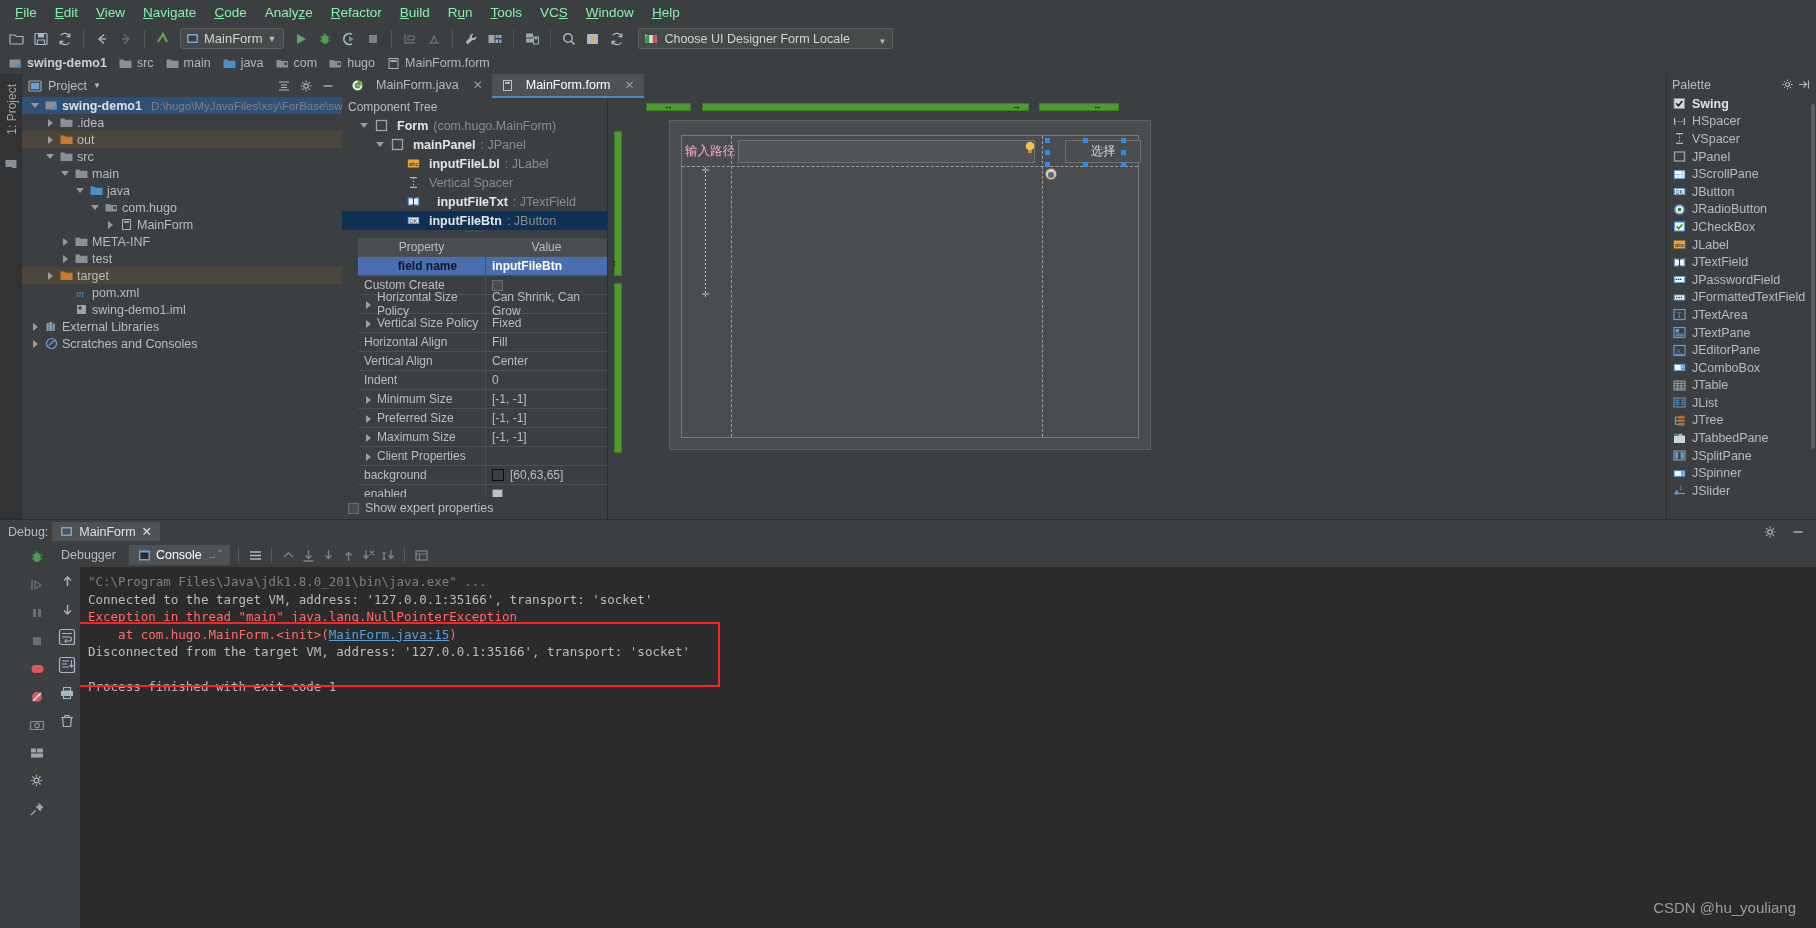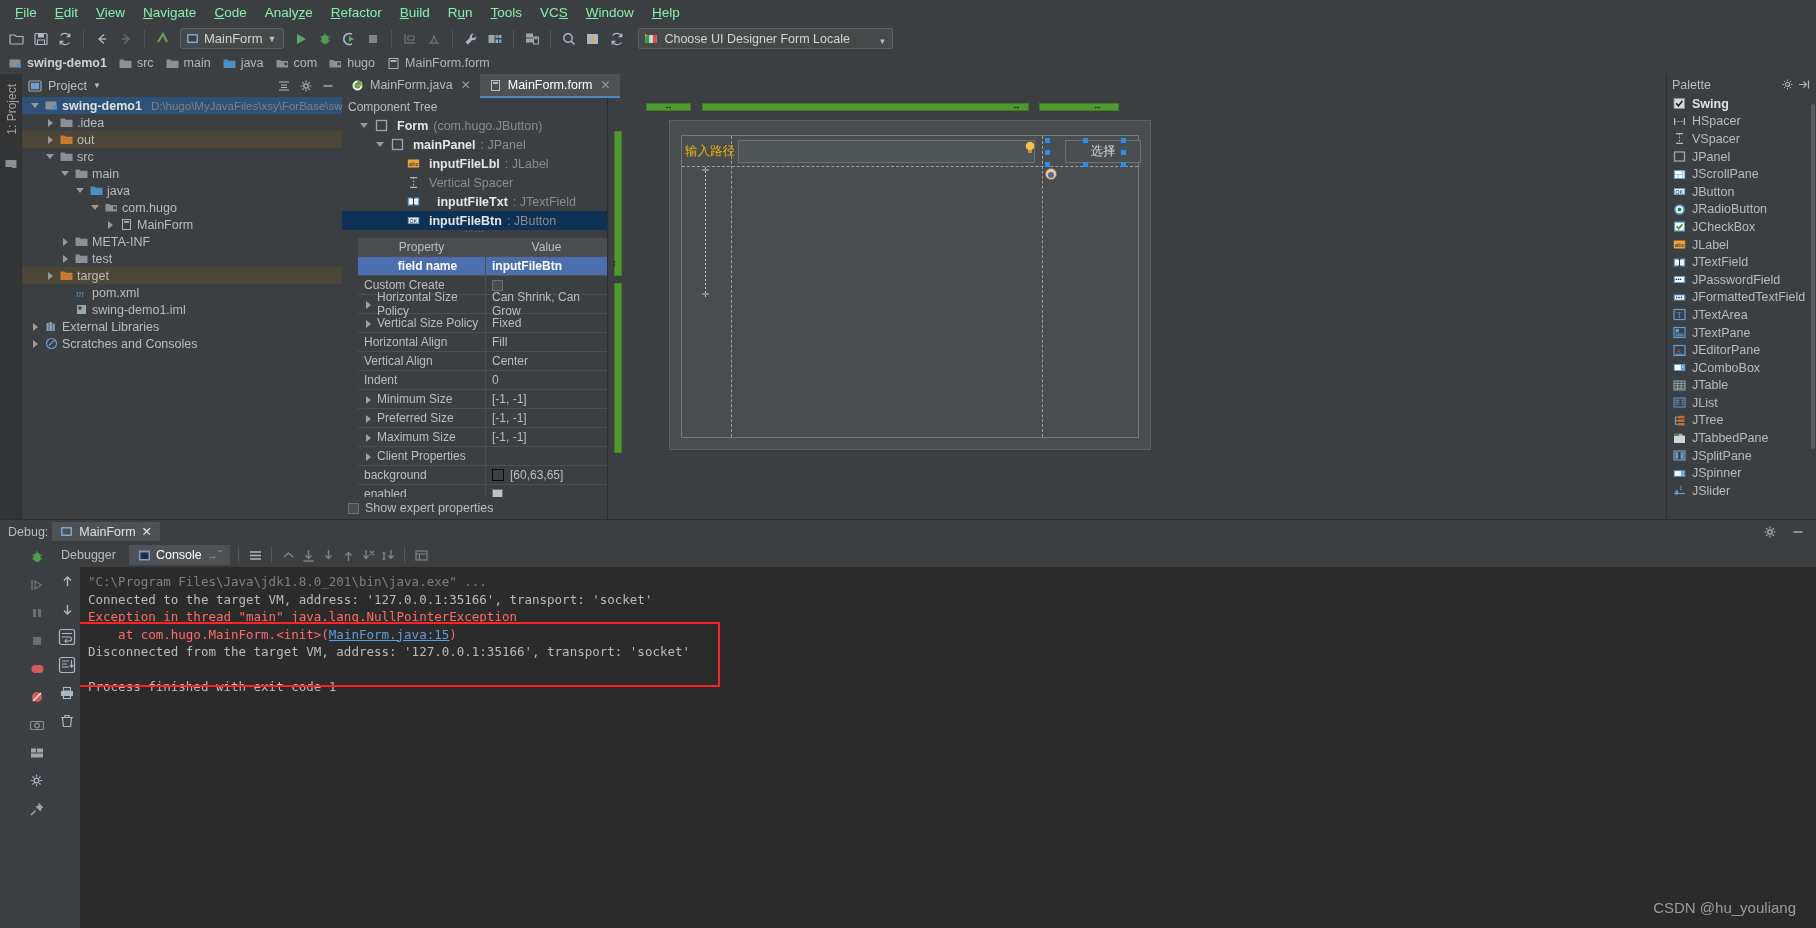--- a/index.html
+++ b/index.html
@@ -81,61 +81,61 @@
   .arrow.r::after { content:''; position:absolute; left:3px; top:2px; border-left:5px solid #9a9a9a; border-top:4px solid transparent; border-bottom:4px solid transparent; }
   .arrow.d::after { content:''; position:absolute; left:1px; top:3px; border-top:5px solid #9a9a9a; border-left:4px solid transparent; border-right:4px solid transparent; }
   .tlabel { color:#bbbbbb; }
   .tlabel.b { font-weight:bold; color:#e0e0e0; }
   .tpath { color:#808080; font-size:11.5px; margin-left:5px; }
 
   
   .editorzone { position:absolute; left:342px; top:0; right:150px; height:445px; }
   .etabs { height:24px; display:flex; align-items:flex-end; background:#3c3f41; }
   .etab {
-    height:24px; display:flex; align-items:center; gap:6px; padding: 0 9px;
+    height:24px; display:flex; align-items:center; gap:12px; padding: 0 9px;
     font-size:12.5px; color:#b8b8b8; border-bottom:2px solid transparent;
   }
   .etab.active { background:#4e5254; border-bottom:2px solid #4a88c7; color:#ffffff; }
   .etab .x { color:#9a9a9a; font-size:12px; margin-left:2px; }
 
   .comptreepanel { position:absolute; left:0; top:24px; width:266px; bottom:0; background:#3c3f41; border-right:1px solid #2b2d2e; }
   .cthead { height:18px; display:flex; align-items:center; padding-left:6px; font-size:12px; color:#bbb; }
   .ctbody { position:absolute; top:18px; left:0; right:0; height:100px; background:#3c3f41; }
   .ctnode { height:19px; display:flex; align-items:center; gap:5px; white-space:nowrap; font-size:12.5px; }
   .ctnode.sel { background:#0d3055; }
   .ctname { font-weight:bold; color:#e6e6e6; }
   .cttype { color:#8c8c8c; }
 
   .proptable { position:absolute; top:140px; left:0; right:0; bottom:22px; background:#3c3f41; overflow:hidden;margin-left:16px; }
   .grip { height:9px; display:flex; align-items:center; justify-content:center; color:#7a7a7a; font-size:9px; letter-spacing:1px;}
   .prow { height:19px; display:flex; border-bottom:1px solid #4d5052; font-size:12px; }
   .pcell-k { width:128px; display:flex; align-items:center; gap:4px; padding-left:6px; border-right:1px solid #4d5052; color:#bdbdbd; }
   .pcell-v { flex:1; display:flex; align-items:center; gap:6px; padding-left:6px; color:#bdbdbd; }
   .prow.header { background:#4a4d4f; font-weight:normal; color:#c9c9c9; }
   .prow.header .pcell-k, .prow.header .pcell-v { justify-content:center; padding-left:0; }
-  .prow.sel .pcell-k { background:#4b6eaf; color:#ffffff; font-weight:bold; justify-content:center; padding-left:12px;}
+  .prow.sel .pcell-k { background:#4b6eaf; color:#0f172a; font-weight:bold; justify-content:center; padding-left:12px;}
   .prow.sel .pcell-v { background:#4b6eaf; color:#ffffff; font-weight:bold; }
   .minarrow { width:9px; height:9px; position:relative; flex:none; }
   .minarrow::after { content:''; position:absolute; left:2px; top:1px; border-left:5px solid #a0a0a0; border-top:4px solid transparent; border-bottom:4px solid transparent; }
   .chkbox { width:11px; height:11px; border:1px solid #6d7072; background:#4a4d4f; display:inline-block; flex:none; }
   .colorswatch { width:12px; height:12px; border:1px solid #0a0a0a; background:#3c3f41; display:inline-block; flex:none;}
   .expertbar { position:absolute; bottom:0; left:0; right:0; height:22px; display:flex; align-items:center; gap:6px; padding-left:6px; font-size:12.5px; background:#3c3f41; }
 
   
   .canvas { position:absolute; left:267px; top:24px; right:0; bottom:0; background:#3c3f41; overflow:hidden; }
   .greenbar { position:absolute; height:8px; background:#4e9a2f; border:1px solid #3f7d25; }
   .vgreen { position:absolute; width:8px; background:#4e9a2f; border:1px solid #3f7d25; }
   .formframe {
     position:absolute; left:60px; top:22px; width:482px; height:330px;
     background:#494d4f; border:1px solid #5c6063;
   }
   .formgrid { position:absolute; left:11px; top:14px; right:11px; bottom:11px; border:1px solid #777b7d; }
   .dashv { position:absolute; top:0; bottom:0; width:0; border-left:1px dashed #9aa0a3; }
   .dashh { position:absolute; left:0; right:0; height:0; border-top:1px dashed #9aa0a3; }
-  .formlabel { position:absolute; font-size:12.5px; color:#eab308; }
+  .formlabel { position:absolute; font-size:12.5px; color:#f9a8d4; }
   .formtext {
     position:absolute; background:#4f5456; border:1px solid #6c7173;
   }
   .formbtn {
     position:absolute; background:#4a4e50; border:1px solid #6c7173;
     display:flex; align-items:center; justify-content:center;
     font-size:12.5px; color:#d8d8d8;
   }
   .handle { position:absolute; width:5px; height:5px; background:#2d8ceb; }
   .bulb { position:absolute; width:12px; height:14px; }
@@ -643,21 +643,21 @@
         <div class="ctbody" id="ct-body">
             <div class="ctnode">
               <span style="display: inline-block; flex: 0 0 auto; width: 12px;"></span>
               <span class="arrow d"></span>
               <span style="display: flex; align-items: center; flex: 0 0 auto;">
                 <svg width="13" height="13" viewBox="0 0 13 13">
                   <rect x="1.5" y="1.5" width="10" height="10" fill="none" stroke="#9aa7ad" stroke-width="1.3"></rect>
                 </svg>
               </span>
               <span class="ctname" style="margin-left: 4px;">Form</span>
-              <span class="cttype" style="margin-left: 0px;"> (com.hugo.JButton)</span>
+              <span class="cttype" style="margin-left: 0px;"> (com.hugo.MainForm)</span>
             </div>
             <div class="ctnode">
               <span style="display: inline-block; flex: 0 0 auto; width: 28px;"></span>
               <span class="arrow d"></span>
               <span style="display: flex; align-items: center; flex: 0 0 auto;">
                 <svg width="13" height="13" viewBox="0 0 13 13">
                   <rect x="1.5" y="1.5" width="10" height="10" fill="none" stroke="#9aa7ad" stroke-width="1.3"></rect>
                 </svg>
               </span>
               <span class="ctname" style="margin-left: 4px;">mainPanel</span>

